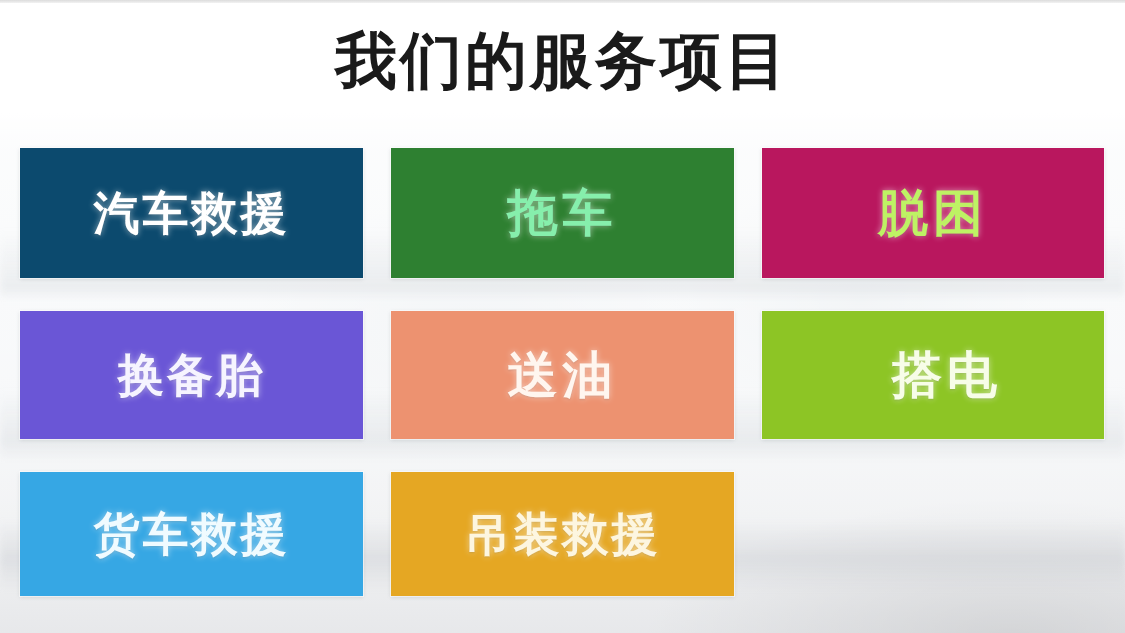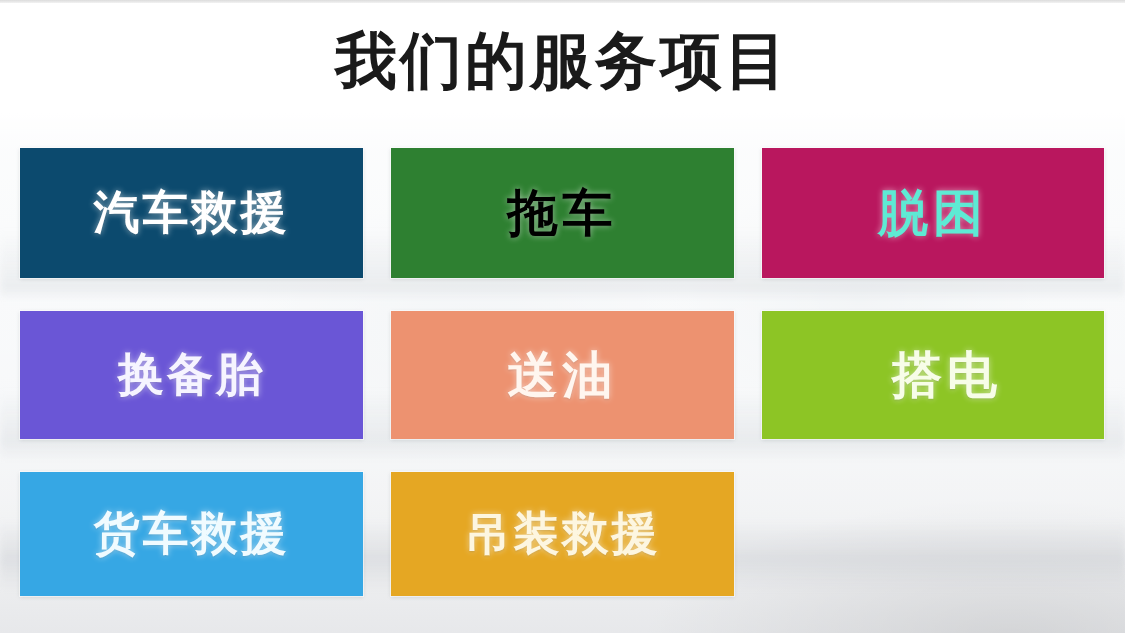--- a/index.html
+++ b/index.html
@@ -134,40 +134,40 @@
     text-shadow: 0 0 6px rgba(255,255,255,0.55),
                  0 1px 2px rgba(0,0,0,0.14);
   }
 
   
   .tile.two-char .tile-label { font-size: 50px; letter-spacing: 5px; }
 </style>
 </head>
 <body>
 
-<div class="poster" style="background-color: rgb(255, 255, 255); font-family: Liberation Serif, serif;">
+<div class="poster" style="background-color: rgb(255, 255, 255);">
 
   <div class="bg-photo"></div>
   <div class="bg-streaks"></div>
   <div class="top-rule"></div>
 
   <div class="title" style="color: rgb(26, 26, 26);">我们的服务项目</div>
 
   <div class="grid">
 
     <div class="tile" style="background-color: #0c4a6e;">
       <span class="tile-label" style="color: rgb(255, 255, 255);">汽车救援</span>
     </div>
 
     <div class="tile two-char" style="background-color: rgb(46, 128, 49);">
-      <span class="tile-label" style="color: #000000;">拖车</span>
+      <span class="tile-label" style="color: #86efac;">拖车</span>
     </div>
 
     <div class="tile two-char" style="background-color: rgb(185, 23, 94);">
-      <span class="tile-label" style="color: #5eead4;">脱困</span>
+      <span class="tile-label" style="color: #bef264;">脱困</span>
     </div>
 
 
     <div class="tile" style="background-color: rgb(106, 86, 214);">
       <span class="tile-label" style="color: rgb(246, 244, 255);">换备胎</span>
     </div>
 
     <div class="tile two-char" style="background-color: rgb(237, 146, 112);">
       <span class="tile-label" style="color: rgb(255, 246, 239);">送油</span>
     </div>

